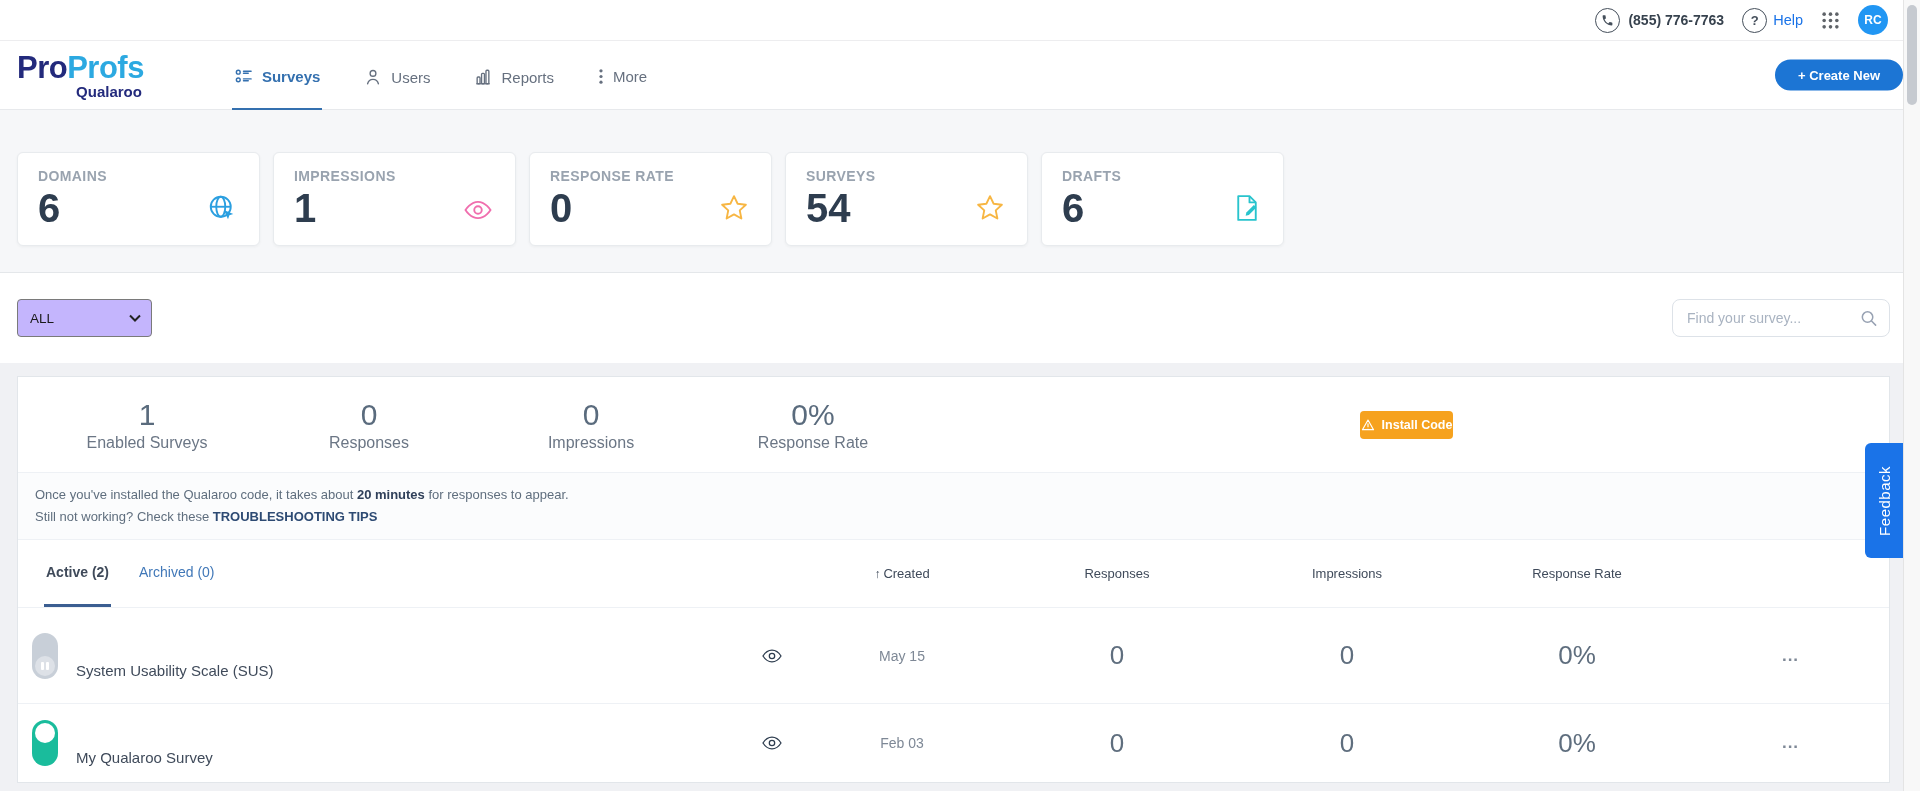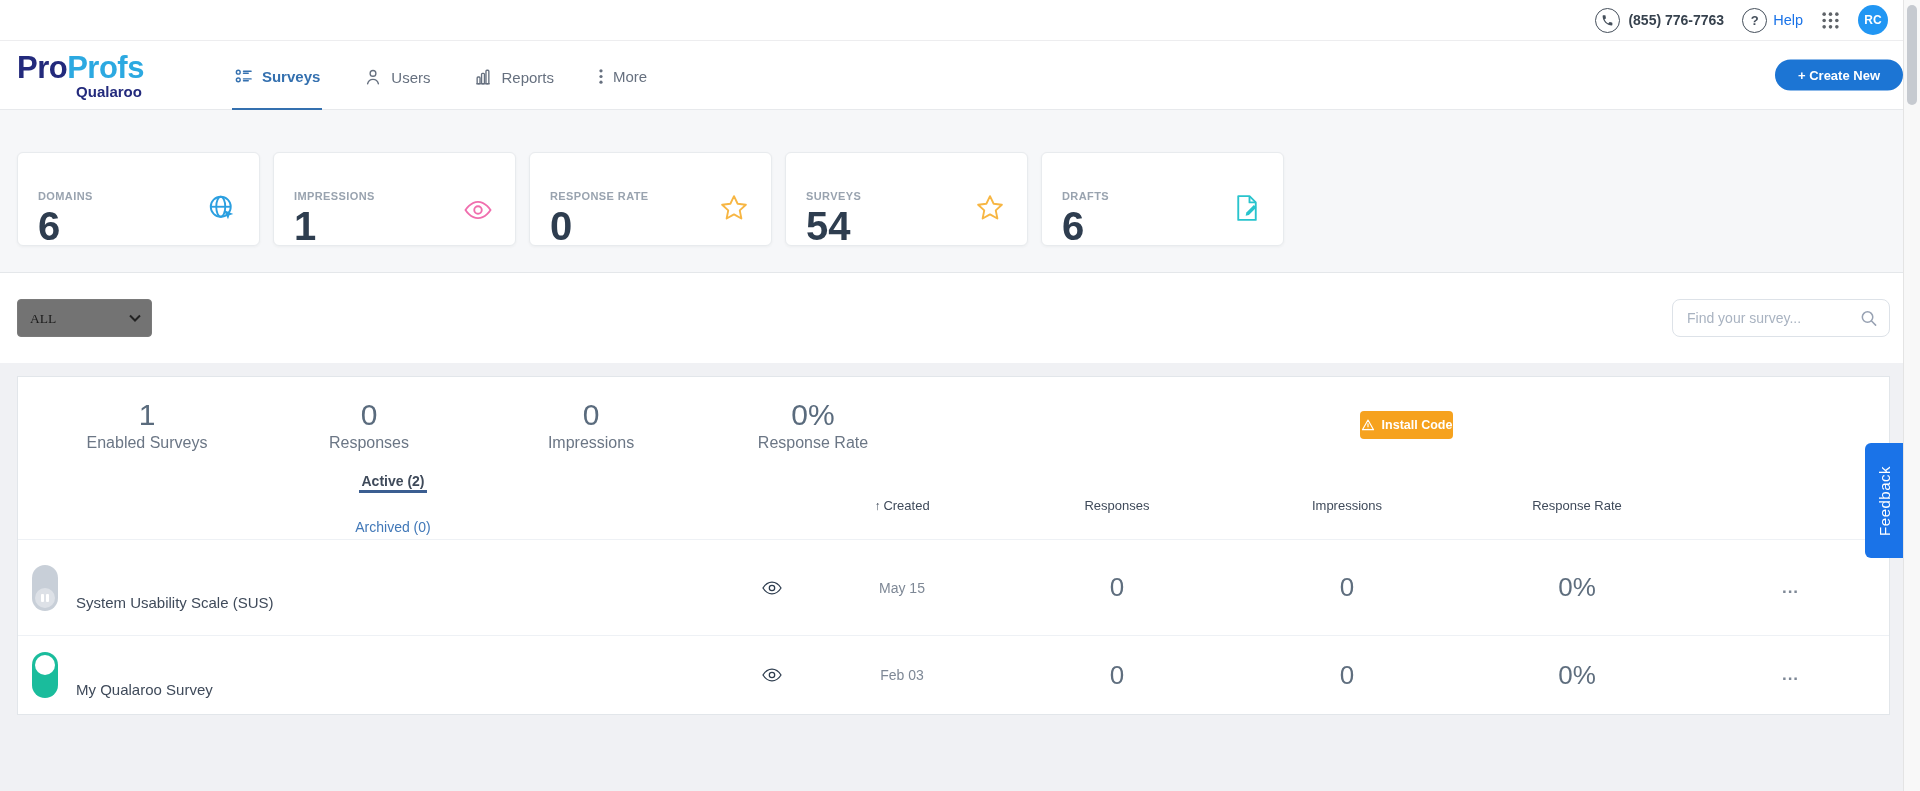--- a/index.html
+++ b/index.html
@@ -30,31 +30,31 @@
   .nav-item svg { display:block; }
   .nav-item.active { color:#3470af; border-bottom-color:#3470af; font-weight:600; }
   .create-btn { position:absolute; right:17px; top:50%; transform:translateY(-50%);
                 color:#fff; border:none; border-radius:17px; height:31px; padding:0 23px;
                 font-size:13px; font-weight:700; font-family:inherit; cursor:pointer; }
 
   
   .cards-section { background:#f6f7f9; padding:42px 0 26px 17px; border-bottom:1px solid #e4e7ea; display:flex; gap:13px; }
   .card { width:243px; height:94px; background:#fff; border:1px solid #e8ebee; border-radius:6px;
           box-shadow:0 1px 3px rgba(40,50,60,.05); padding:15px 20px; position:relative; }
-  .card-label { font-size:11px; font-weight:700; color:#99a3af; letter-spacing:.4px;margin-top:22px; }
+  .card-label { font-size:14px; font-weight:700; color:#99a3af; letter-spacing:.4px; }
   .card-value { font-size:40px; font-weight:700; color:#2e3d4f; margin-top:4px; line-height:1; }
   .card-icon { position:absolute; right:22px; bottom:18px; }
 
   
   .filter-row { background:#fff; height:90px; display:flex; align-items:center;
                 justify-content:space-between; padding:0 30px 0 17px; }
   .select-wrap { position:relative; width:135px; }
   .select-wrap select { width:100%; height:38px; border:1px solid #7a7a7a; border-radius:4px;
-       font-family:Liberation Serif, serif; font-size:13.5px; color:#1a1a1a; padding:0 18px 0 12px;
-       appearance:none; -webkit-appearance:none; background:#737373; cursor:pointer; }
+       font-family:Liberation Sans, sans-serif; font-size:13.5px; color:#1a1a1a; padding:0 18px 0 12px;
+       appearance:none; -webkit-appearance:none; background:#c4b5fd; cursor:pointer; }
   .select-caret { position:absolute; right:11px; top:50%; transform:translateY(-50%); pointer-events:none; color:#222; display:flex; }
   .search-wrap { position:relative; width:218px; }
   .search-wrap input { width:100%; height:38px; border:1px solid #dde2e8; border-radius:8px;
        font-family:inherit; font-size:14px; color:#4a5568; padding:0 38px 0 14px; outline:none; }
   .search-wrap input::placeholder { color:#a9b3c1; }
   .search-icon { position:absolute; right:12px; top:50%; transform:translateY(-50%); color:#98a2b3; display:flex; }
 
   
   .panel { margin:13px 30px 0 17px; background:#fff; border:1px solid #e2e6ea; }
   .domain-header { height:95px; display:flex; align-items:center; padding-left:18px; }
@@ -69,21 +69,21 @@
                  font-weight:700; height:28px; padding:0 1px; display:flex; align-items:center; gap:7px; cursor:pointer; }
 
   .notice { border-top:1px solid #eef1f5; border-bottom:1px solid #eef1f5; background:#fbfcfd;
             padding:11px 17px; font-size:13px; color:#5f6e7e; }
   .notice p { line-height:22px; }
   .notice b { color:#30405a; }
   .notice a { color:#2d4a73; font-weight:700; text-decoration:none; cursor:pointer; }
 
   .grid-row { display:grid; grid-template-columns:724px 60px 200px 230px 230px 230px 1fr; align-items:center; }
   .tabs-row { height:68px; border-bottom:1px solid #eef1f5; }
-  .tabs-cell { padding-left:26px; display:flex; gap:26px; align-self:stretch; align-items:center;flex-direction:column; }
+  .tabs-cell { padding-left:26px; display:flex; gap:26px; align-self:stretch; align-items:center; }
   .tab { font-size:14px; color:#4178b8; cursor:pointer; height:100%; display:flex; align-items:center;
          border-bottom:3px solid transparent; padding:0 2px; }
   .tab.active { color:#3f4a5a; font-weight:600; border-bottom-color:#3b5e91; }
   .col-head { font-size:13px; color:#3f4a5a; text-align:center; }
   .sort-arrow { font-size:12px; margin-right:3px; color:#3f4a5a; }
 
   .survey-row { height:95px; }
   .survey-row + .survey-row { border-top:1px solid #eef1f5; }
   .survey-row.partial { height:79px; }
   .name-cell { padding-left:14px; display:flex; align-items:flex-end; gap:18px; }
@@ -281,20 +281,24 @@
         <svg width="14" height="14" viewBox="0 0 24 24" fill="none" stroke="#fff" stroke-width="2" stroke-linejoin="round">
             <path d="M12 3.5L2.5 20h19z"></path>
             <path d="M12 10v5" stroke-linecap="round"></path>
             <circle cx="12" cy="17.2" r="0.6" fill="#fff" stroke="none"></circle>
           </svg>
         <span>Install Code</span>
       </button>
     </div>
   </div>
 
+  <div class="notice">
+    <p><span>Once you've installed the Qualaroo code, it takes about </span><b>20 minutes</b><span> for responses to appear.</span></p>
+    <p><span>Still not working? Check these </span><a>TROUBLESHOOTING TIPS</a></p>
+  </div>
 
   <div class="grid-row tabs-row">
     <div class="tabs-cell">
       <span class="tab active">Active (2)</span>
       <span class="tab">Archived (0)</span>
     </div>
     <div class="col-head"></div>
     <div class="col-head"><span class="sort-arrow">↑</span><span>Created</span></div>
     <div class="col-head">Responses</div>
     <div class="col-head">Impressions</div>

